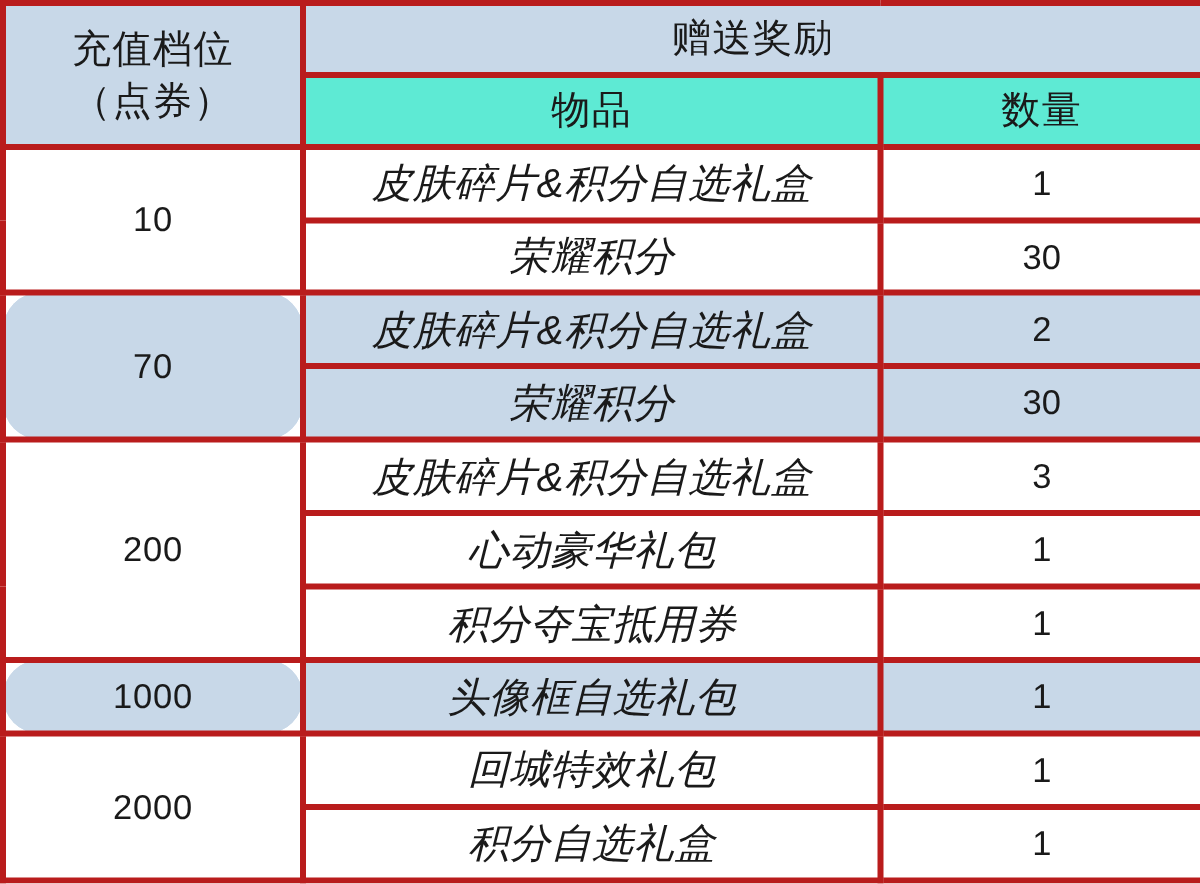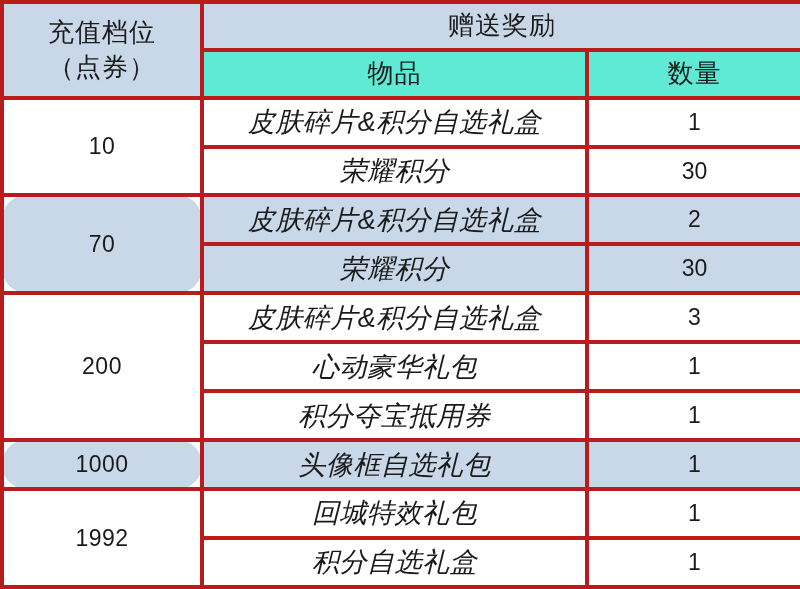--- a/index.html
+++ b/index.html
@@ -124,21 +124,21 @@
       <td class="qty-cell">1</td>
     </tr>
 
     <tr class="row-blue">
       <td class="tier-cell row-blue">1000</td>
       <td class="item-cell">头像框自选礼包</td>
       <td class="qty-cell">1</td>
     </tr>
 
     <tr class="row-white">
-      <td class="tier-cell row-white" rowspan="2">1992</td>
+      <td class="tier-cell row-white" rowspan="2">2000</td>
       <td class="item-cell">回城特效礼包</td>
       <td class="qty-cell">1</td>
     </tr>
     <tr class="row-white">
       <td class="item-cell">积分自选礼盒</td>
       <td class="qty-cell">1</td>
     </tr>
   </tbody>
 </table>
 

